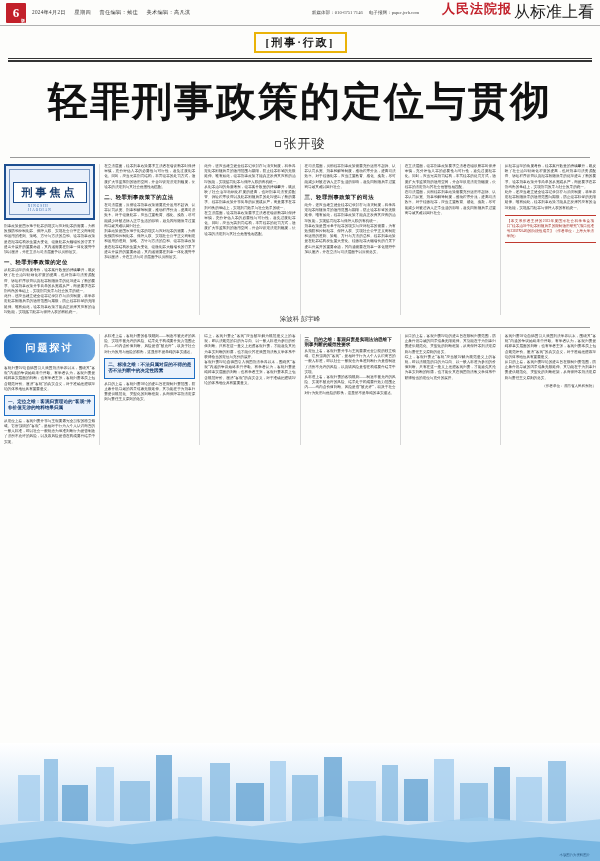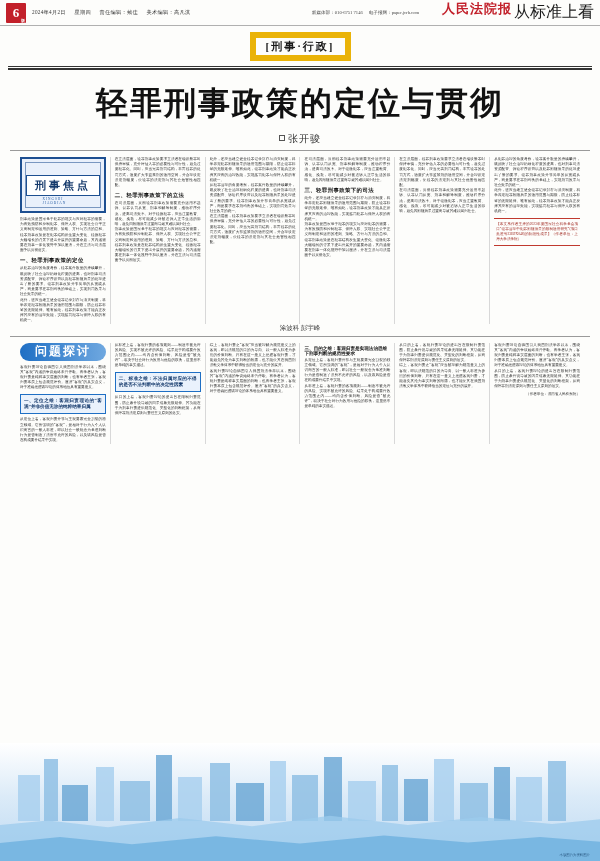--- a/index.html
+++ b/index.html
@@ -41,38 +41,38 @@
     font-size:13px;font-weight:bold;color:#c2202a;letter-spacing:1px;
     font-family:"Liberation Serif",serif;
   }
   .logo-wrap{display:flex;align-items:flex-start;gap:2px;margin-left:17px;}
   
   .colbar{
     display:flex;justify-content:center;align-items:center;
     padding:6px 0 2px 0;
   }
   .colbar .box{
-    border:6px solid #eab308;padding:1px 10px;font-size:11px;font-weight:bold;
+    border:2px solid #eab308;padding:1px 10px;font-size:11px;font-weight:bold;
     letter-spacing:2px;
   }
   .rule-d{border-bottom:1px solid #333;margin:3px 8px 0 8px;}
   .rule-d2{border-bottom:2px solid #333;margin:1px 8px 0 8px;}
   
   .headline{
-    text-align:center;font-size:32px;font-weight:bold;letter-spacing:2px;
+    text-align:center;font-size:40px;font-weight:bold;letter-spacing:2px;
     margin:12px 0 6px 0;color:#111;font-family:Liberation Mono, monospace;
   }
   .byline{
-    text-align:center;font-size:10px;color:#333;margin-bottom:4px;letter-spacing:1px;
+    text-align:center;font-size:13px;color:#333;margin-bottom:4px;letter-spacing:1px;
   }
   .byline .sq{display:inline-block;width:4px;height:4px;border:1px solid #555;margin-right:3px;vertical-align:1px;}
   .hr-thin{border-top:1px solid #9a9a9a;margin:3px 10px 6px 10px;}
   
   .cols{
-    display:flex;gap:0;padding:0 16px;box-sizing:border-box;
+    display:flex;gap:0;padding:0 0;box-sizing:border-box;
   }
   .col{
     flex:1;padding:0 4px;box-sizing:border-box;position:relative;
   }
   .col + .col{border-left:1px solid #d8d8d8;}
   .tx{
     font-size:3.6px;line-height:5.2px;text-align:justify;color:#2a2a2a;
     word-break:break-all;
   }
   .sub-h{
@@ -104,23 +104,23 @@
     color:#a02820;text-align:justify;
   }
   
   .headline2{
     text-align:center;font-size:22px;font-weight:bold;letter-spacing:1px;
     margin:10px 0 4px 0;color:#111;
   }
   .byline2{text-align:center;font-size:6.5px;color:#333;margin-bottom:3px;}
   
   .qbanner{
-    width:100%;height:18px;background:linear-gradient(90deg,#1f6fc4,#6fa8e0);
+    width:100%;height:28px;background:linear-gradient(90deg,#1f6fc4,#6fa8e0);
     border-radius:9px;display:flex;align-items:center;justify-content:center;
-    color:#fff;font-size:12px;font-weight:bold;letter-spacing:2px;margin-bottom:4px;
+    color:#fff;font-size:10px;font-weight:bold;letter-spacing:2px;margin-bottom:4px;
   }
   .hi-box{
     border:1px solid #1f6fc4;background:#eaf2fc;color:#14396b;
     font-size:4.6px;line-height:6.4px;font-weight:bold;padding:3px 3px;
     margin:3px 0;text-align:justify;
   }
   .tag-h{
     font-size:4.6px;font-weight:bold;color:#111;margin:3px 0 2px 0;
   }
   .sig{font-size:3.6px;text-align:right;color:#333;margin-top:3px;}

